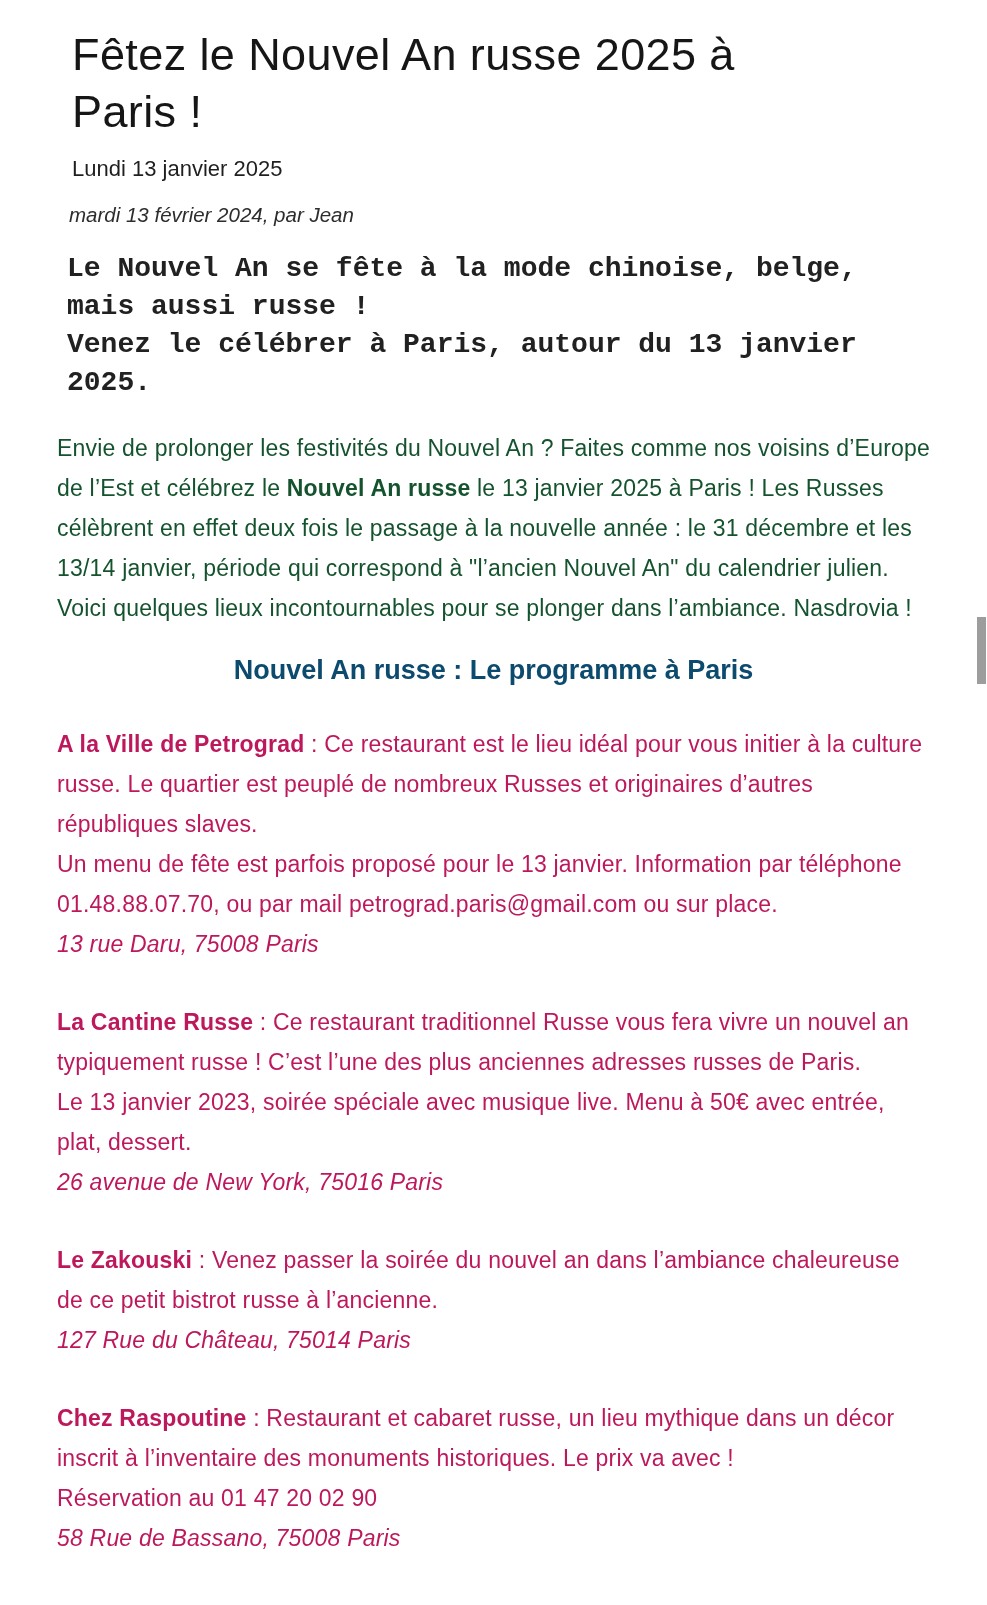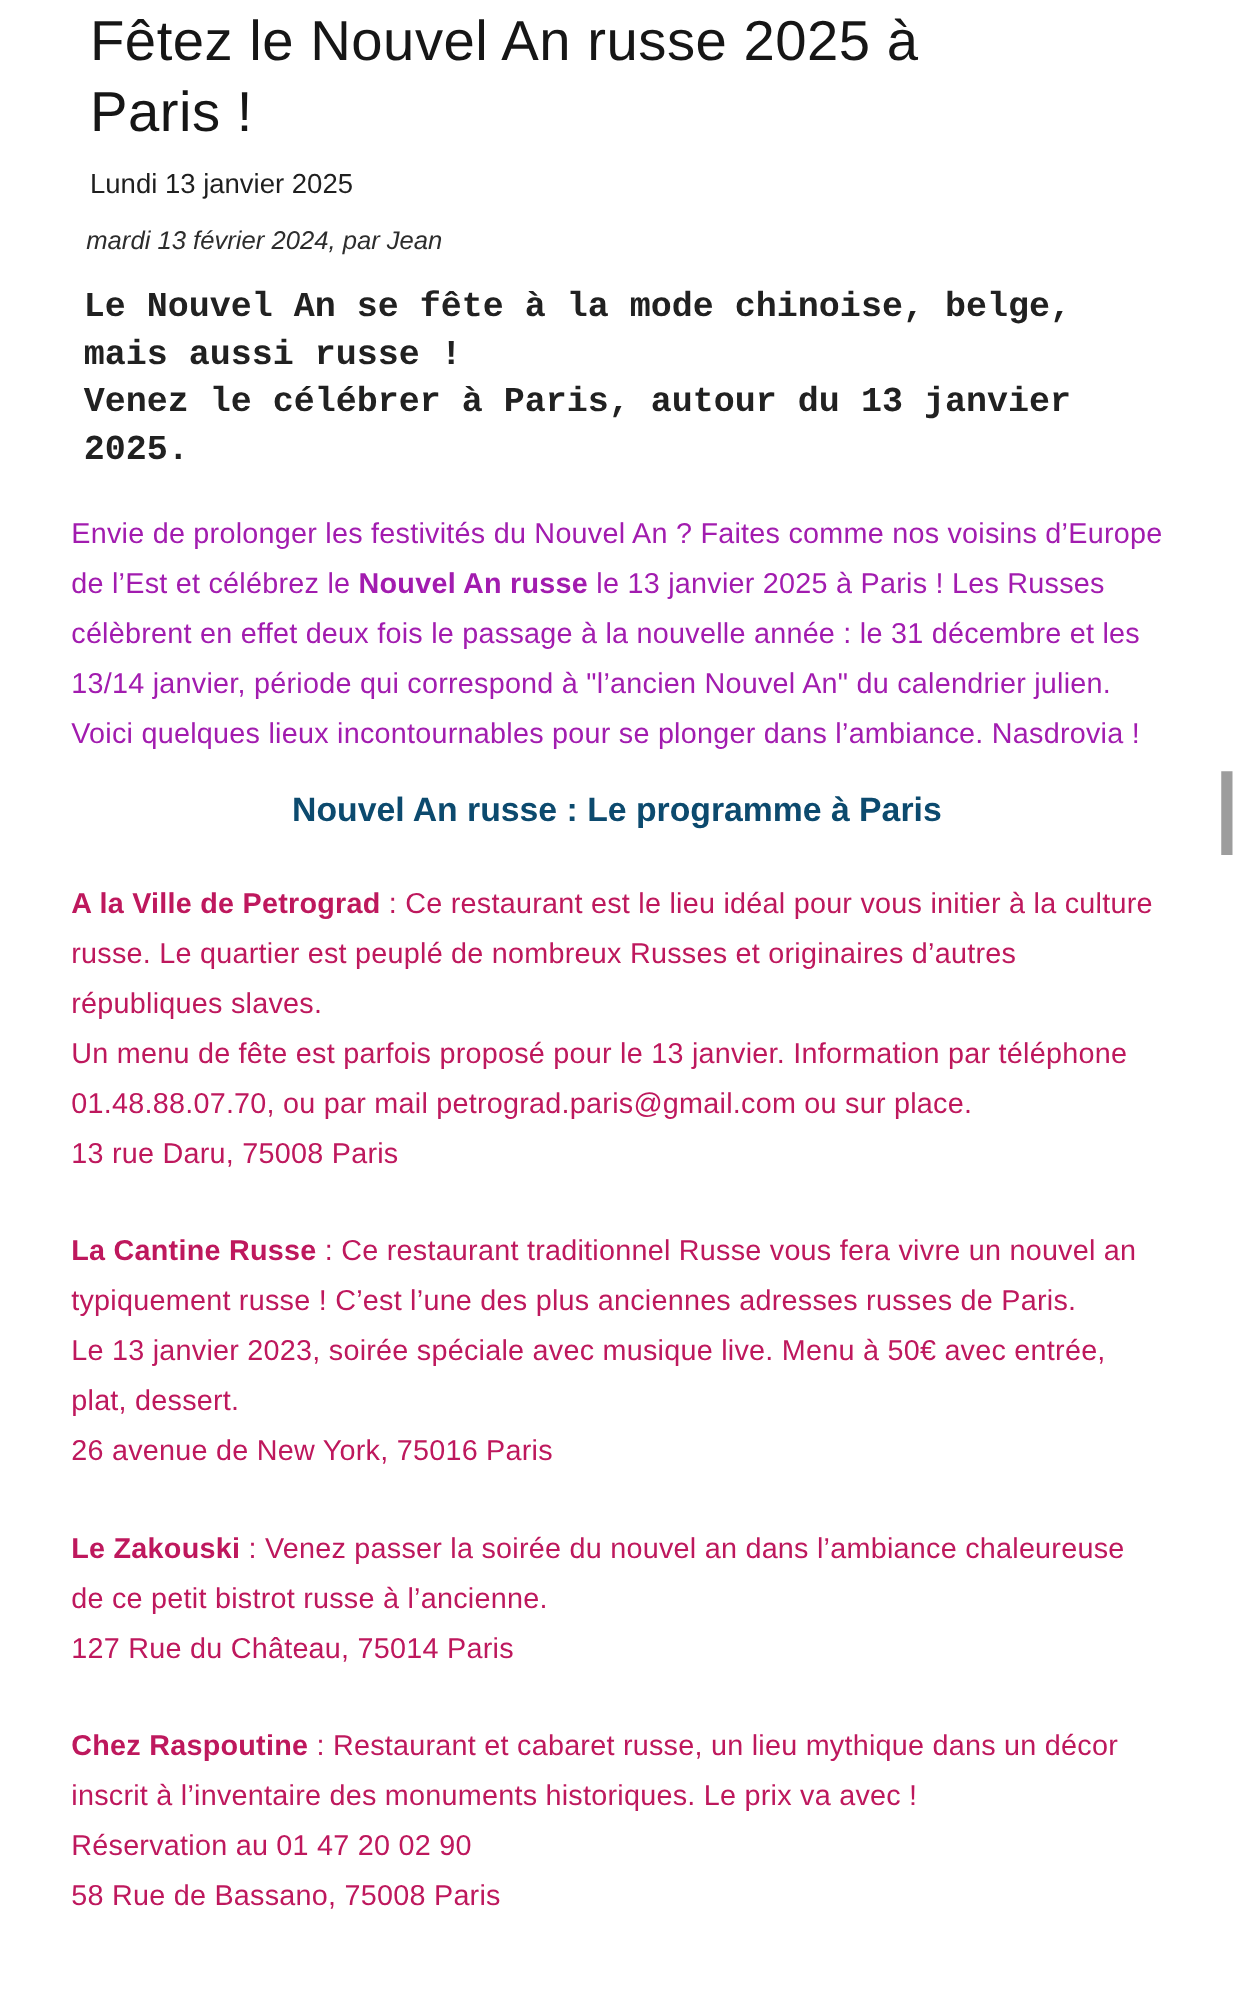--- a/index.html
+++ b/index.html
@@ -7,21 +7,21 @@
   body {
     width: 987px;
     height: 1605px;
     background: #ffffff;
     font-family: "Liberation Sans", sans-serif;
     color: #212121;
     position: relative;
     overflow: hidden;
   }
   .content {
-    padding: 2px 57px 0 57px;
+    padding: 24px 57px 0 57px;
   }
   h1.page-title {
     font-size: 45px;
     line-height: 57px;
     font-weight: 400;
     letter-spacing: 0.4px;
     color: #161616;
     margin: 2px 0 14px 15px;
     white-space: pre-line;
   }
@@ -44,41 +44,41 @@
     line-height: 38px;
     color: #212121;
     margin: 22px 0 0 10px;
     white-space: pre-line;
     font-family: Liberation Mono, monospace;
   }
   .lead {
     font-size: 23px;
     line-height: 40px;
     letter-spacing: 0.2px;
-    color: #a21caf;
+    color: #14532d;
     margin: 26px 0 0 0;
   }
   .section-heading {
     font-size: 27px;
     line-height: 32px;
     font-weight: bold;
     text-align: center;
     color: #0c4a6e;
     margin: 26px 0 0 0;
   }
   .venue {
     font-size: 23px;
     line-height: 40px;
     letter-spacing: 0.2px;
     color: #be185d;
     margin: 38px 0 0 0;
   }
   .venue p { margin: 0; }
   .venue-text2:empty { display: none; }
-  .venue-address { }
+  .venue-address { font-style: italic; }
   .scrollbar-thumb {
     position: absolute;
     top: 617px;
     right: 1px;
     width: 9px;
     height: 67px;
     background: #9d9d9d;
   }
 </style>
 </head>

